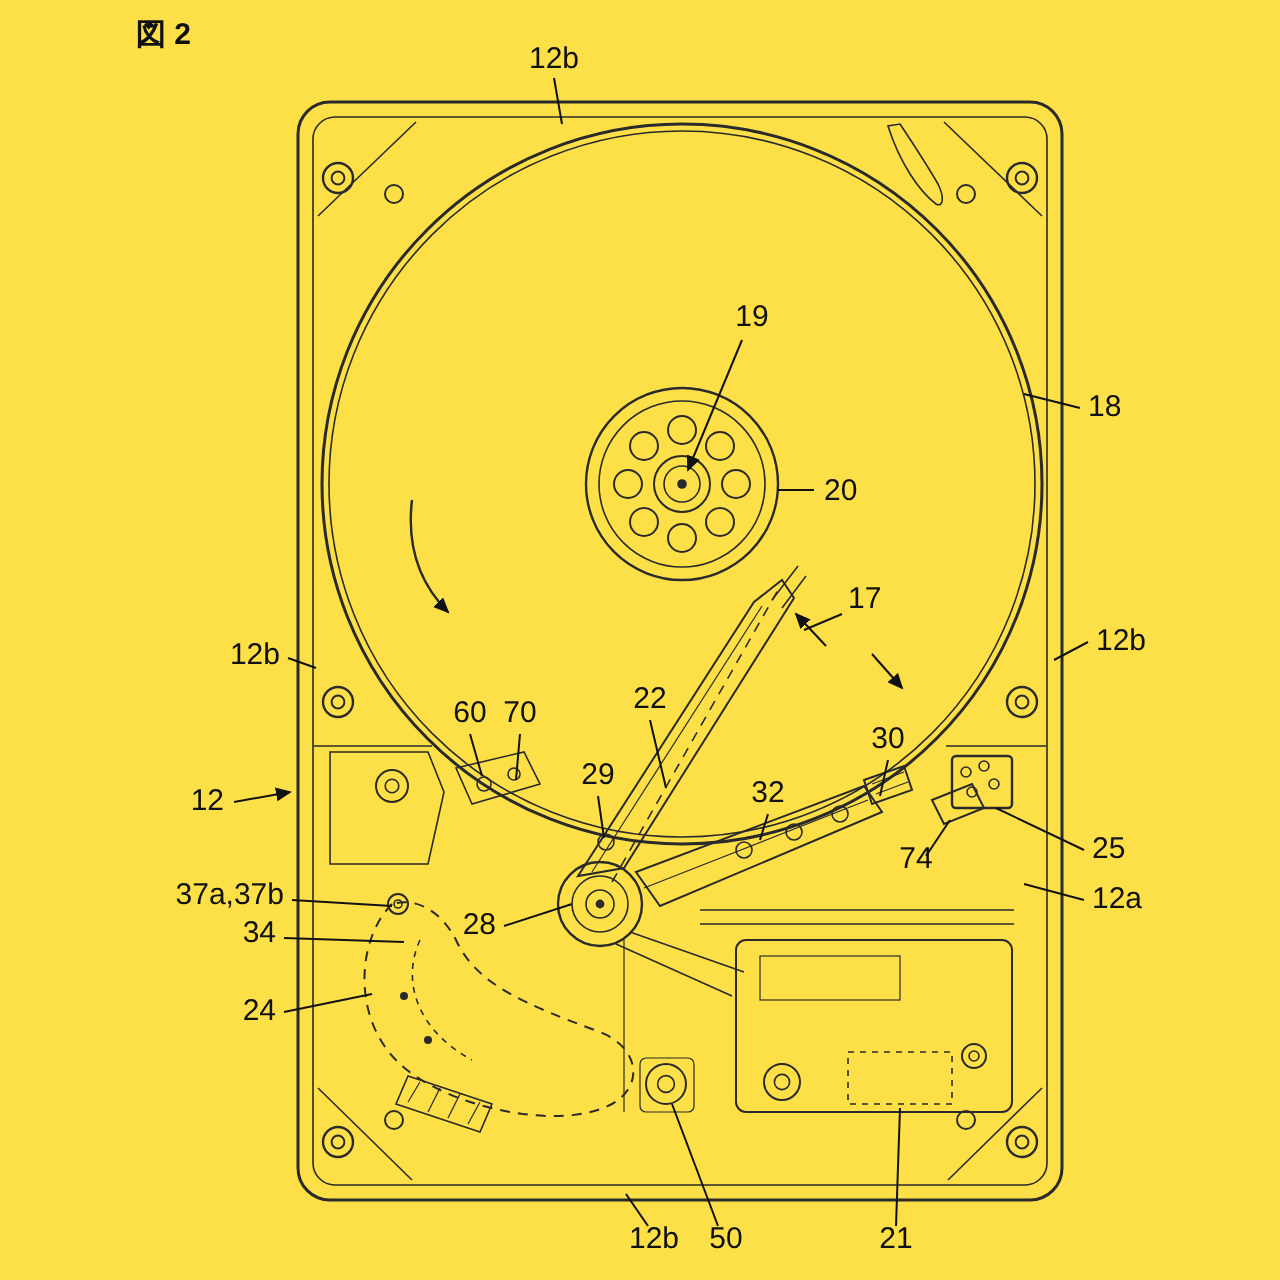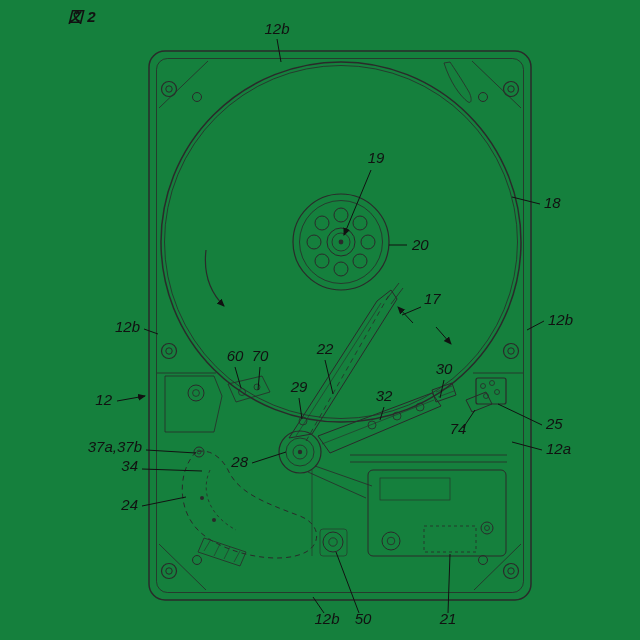--- a/index.html
+++ b/index.html
@@ -1,16 +1,16 @@
 <!DOCTYPE html>
 <html><head>
 <meta charset="utf-8">
 <style>
   html,body{margin:0;padding:0;background:#ffffff;}
-  .page{width:640px;height:640px;position:relative;background:#15803d;overflow:hidden;font-style:italic;}
+  .page{width:640px;height:640px;position:relative;background:#fde047;overflow:hidden;}
   svg{display:block;}
   svg text{font-family:"Liberation Sans",sans-serif;font-size:15px;fill:#111111;}
   svg text.fig-title{font-weight:bold;font-size:15px;}
   .ln{stroke:#2a2a2a;fill:none;}
   .w06{stroke-width:0.6;} .w08{stroke-width:0.8;} .w10{stroke-width:1;} .w12{stroke-width:1.2;} .w15{stroke-width:1.5;}
   .dash{stroke-dasharray:5 4;} .dash2{stroke-dasharray:3 3;}
   .lead{stroke:#111111;stroke-width:1;fill:none;}
   .fill-dot{fill:#2a2a2a;stroke:none;}
 </style>
 </head>

